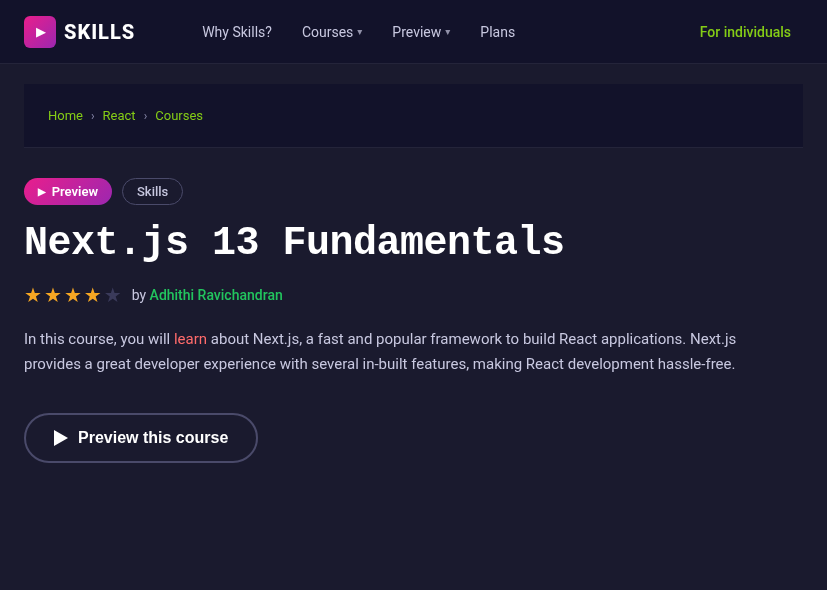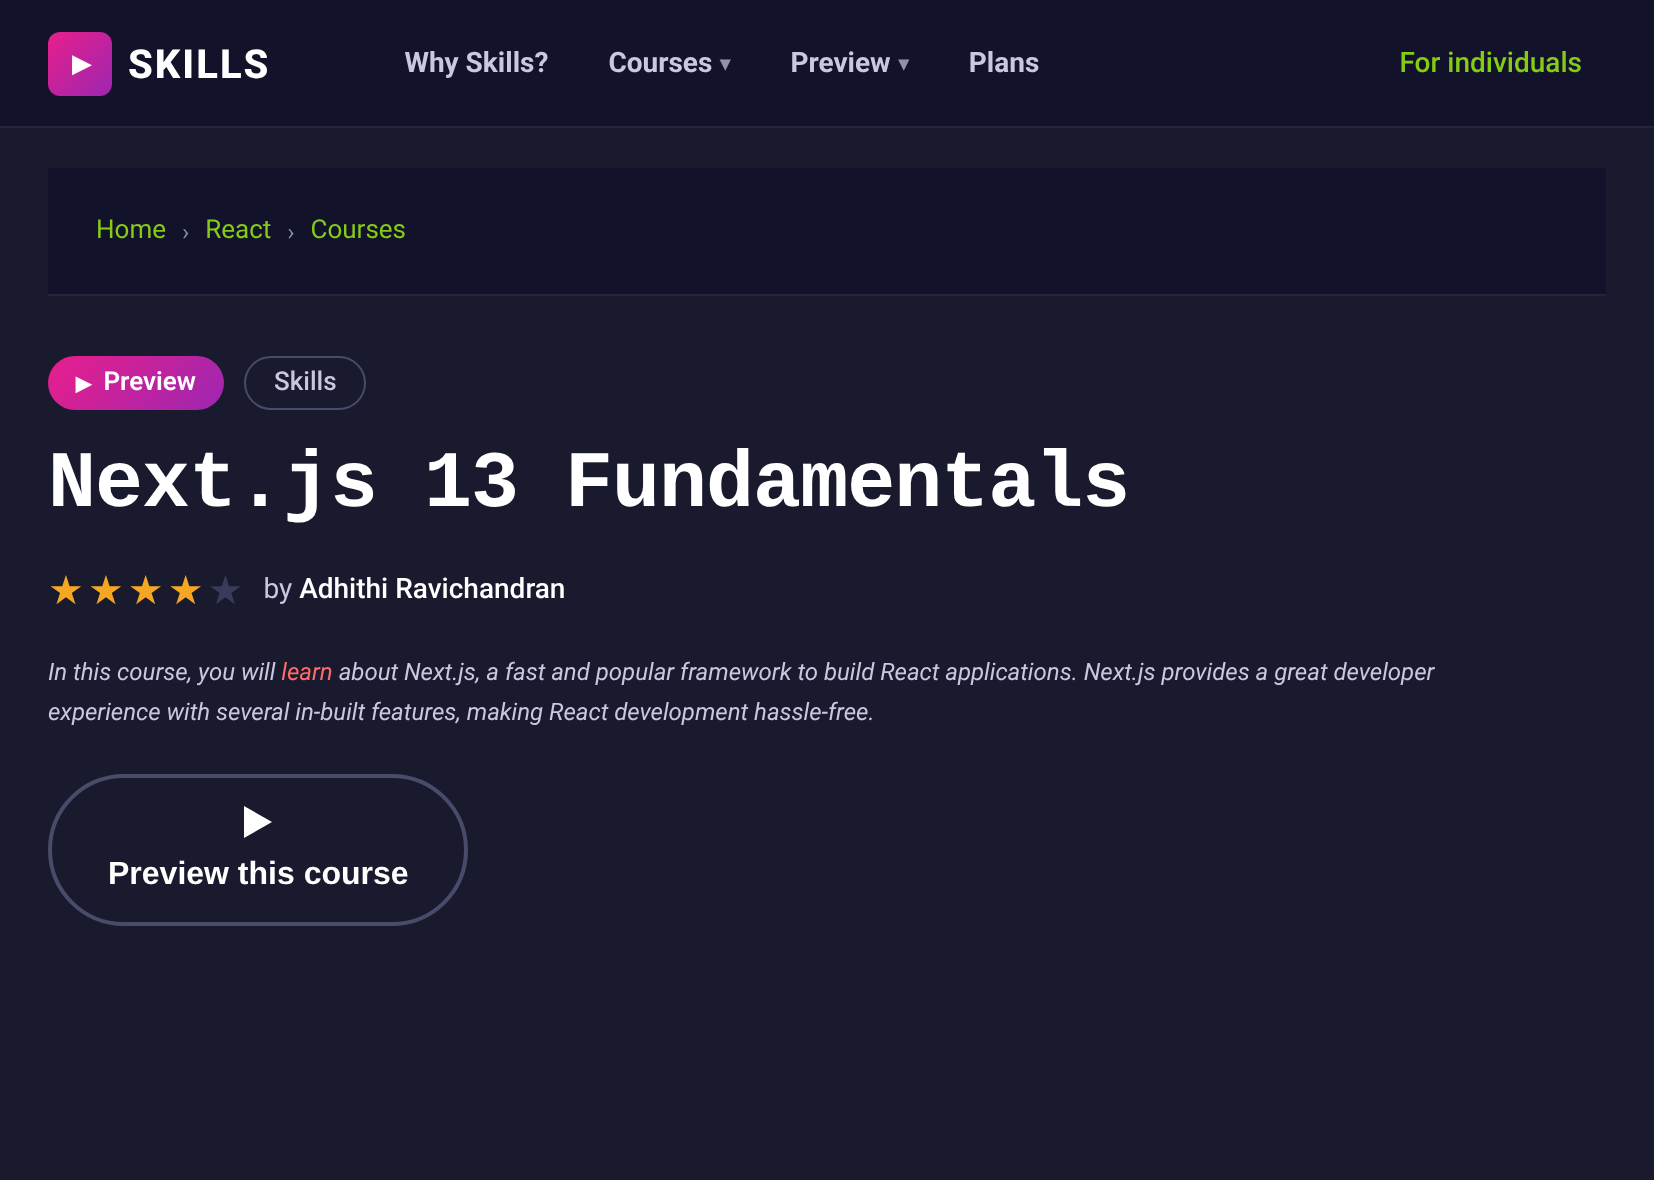--- a/index.html
+++ b/index.html
@@ -63,21 +63,21 @@
       display: flex;
       align-items: center;
       gap: 6px;
       flex: 1;
     }
 
     .nav-link {
       color: #c8c8e0;
       text-decoration: none;
       font-size: 14px;
-      font-weight: 700;
+      font-weight: 400;
       padding: 8px 12px;
       border-radius: 6px;
       cursor: pointer;
       display: flex;
       align-items: center;
       gap: 4px;
       white-space: nowrap;
     }
 
     .nav-link .chevron {
@@ -192,32 +192,31 @@
     .star.empty {
       color: #3a3a5a;
     }
 
     .author {
       font-size: 14px;
       color: #c8c8e0;
     }
 
     .author-highlight {
-      color: #ffffff;
+      color: #22c55e;
       font-weight: 500;
     }
 
     
     .course-description {
-      font-size: 12px;
+      font-size: 15px;
       line-height: 1.65;
       color: #c8c8e0;
       max-width: 720px;
-      margin-bottom: 20px;
-      font-style: italic;
+      margin-bottom: 36px;
     }
 
     .description-highlight {
       color: #ff6b6b;
     }
 
     
     .preview-button {
       display: inline-flex;
       align-items: center;
@@ -225,21 +224,20 @@
       border: 2px solid #4a4a6a;
       background: transparent;
       color: #ffffff;
       font-size: 16px;
       font-weight: 700;
       padding: 14px 28px;
       border-radius: 40px;
       cursor: pointer;
       text-decoration: none;
       transition: border-color 0.2s;
-      flex-direction: column;
     }
 
     .preview-button .play-btn-icon {
       width: 0;
       height: 0;
       border-top: 8px solid transparent;
       border-bottom: 8px solid transparent;
       border-left: 14px solid #ffffff;
       flex-shrink: 0;
     }

